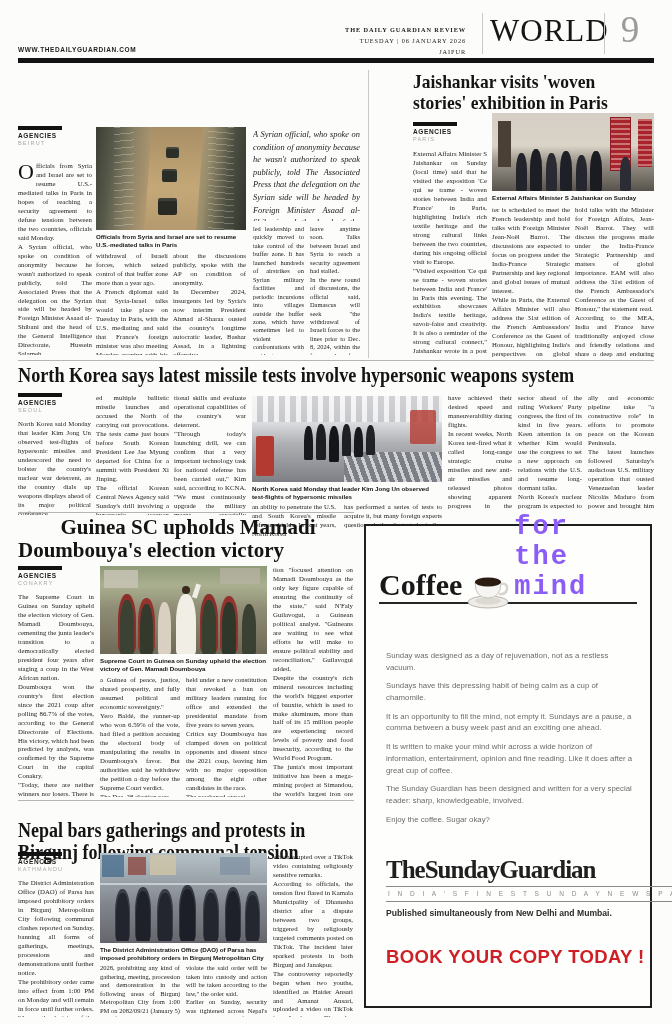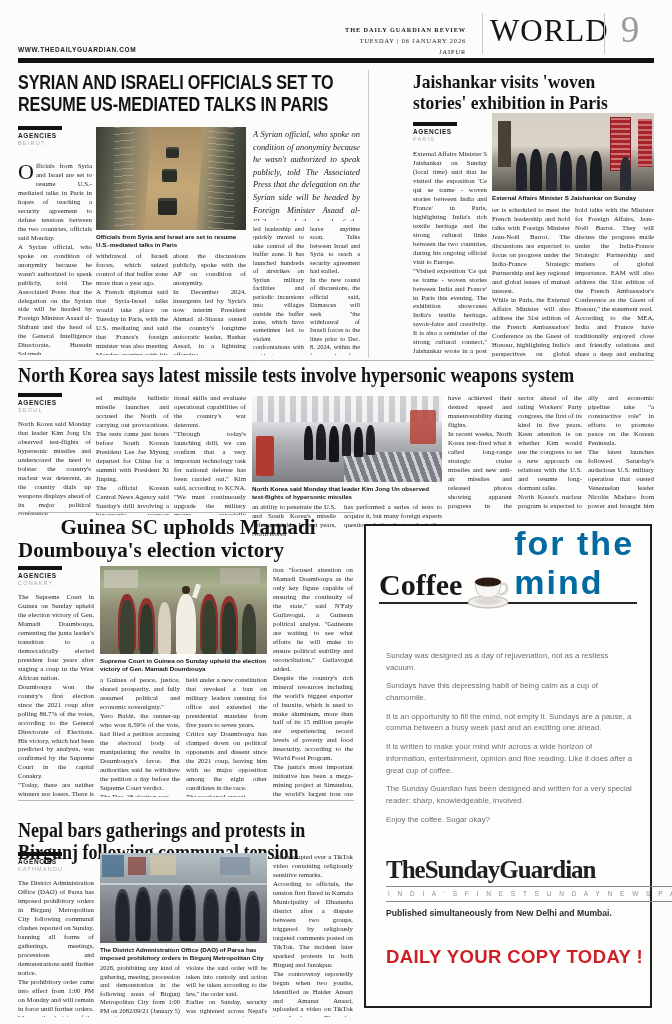--- a/index.html
+++ b/index.html
@@ -33,21 +33,21 @@
   .cap{font-family:"Liberation Sans",sans-serif;font-weight:bold;font-size:6.2px;line-height:1.35;color:#141414;overflow:hidden;}
   
   .photo{position:absolute;overflow:hidden;background:#999;}
   .photo div{position:absolute;}
   .fig{border-radius:45% 45% 8% 8%;}
   
   #ad{position:absolute;left:364px;top:524px;width:284px;height:480px;border:2px solid #1f1f1f;background:#fefefd;}
   .ad-title{position:absolute;left:13px;right:13px;top:30px;height:46px;border-bottom:2px solid #262626;
             display:flex;align-items:flex-end;}
   .ad-title .t1{font-family:"Liberation Serif",serif;font-weight:bold;font-size:30px;color:#181818;}
-  .ad-title .t2{font-family:Liberation Sans, sans-serif;font-weight:bold;font-size:34px;letter-spacing:2px;color:#0369a1;}
+  .ad-title .t2{font-family:Liberation Mono, monospace;font-weight:bold;font-size:27px;letter-spacing:2px;color:#8b5cf6;}
   .cup{position:relative;bottom:-12px;}
   .ad-paras{position:absolute;left:20px;right:15px;top:124px;}
   .ad-paras p{font-family:"Liberation Sans",sans-serif;font-size:7.8px;line-height:1.5;color:#6c6c6c;margin:0 0 7px 0;}
   .ad-logoblock{position:absolute;left:20px;top:330px;width:max-content;}
   .ad-logo{font-family:"Liberation Serif",serif;font-weight:bold;font-size:25px;letter-spacing:-1px;color:#1f1f1f;
            border-bottom:1px solid #8a8a8a;padding-bottom:2px;}
   .ad-tagline{font-family:"Liberation Sans",sans-serif;font-size:6.5px;letter-spacing:3px;color:#8d8d8d;
               border-bottom:1px solid #8a8a8a;padding:3px 0 4px 2px;}
   .ad-pub{font-family:"Liberation Sans",sans-serif;font-weight:bold;font-size:8.6px;color:#2c2c2c;margin-top:6px;}
   .ad-cta{position:absolute;left:20px;top:420px;font-family:"Liberation Sans",sans-serif;font-weight:bold;
@@ -63,24 +63,20 @@
     <div class="b">THE DAILY GUARDIAN REVIEW</div>
     <div>TUESDAY | 06 JANUARY 2026</div>
     <div>JAIPUR</div>
   </div>
   <div class="abs vrule" style="left:482px;top:13px;height:41px;"></div>
   <div class="abs hdr-world" style="left:490px;top:13px;width:112px;text-align:center;">WORLD</div>
   <div class="abs vrule" style="left:604px;top:13px;height:41px;"></div>
   <div class="abs hdr-num" style="left:606px;top:8px;width:48px;text-align:center;">9</div>
   <div class="abs bar" style="left:18px;top:58px;width:636px;height:5px;"></div>
 
-  <div class="abs" style="left:18px;top:71px;width:470px;">
-    <div class="h-sans">SYRIAN AND ISRAELI OFFICIALS SET TO</div>
-    <div class="h-sans">RESUME US-MEDIATED TALKS IN PARIS</div>
-  </div>
   <div class="abs byline" style="left:18px;top:126px;">
     <div class="bl-bar"></div>
     <div class="bl-name">AGENCIES</div>
     <div class="bl-city">BEIRUT</div>
   </div>
   <div class="abs body" style="left:18px;top:153px;width:74px;height:202px;">
     <span class="dropcap">O</span><span>fficials from Syria and Israel are set to resume U.S.-mediated talks in Paris in hopes of reaching a security agreement to defuse tensions between the two countries, officials said Monday.
 A Syrian official, who spoke on condition of anonymity because he wasn't authorized to speak publicly, told The Associated Press that the delegation on the Syrian side will be headed by Foreign Minister Asaad al-Shibani and the head of the General Intelligence Directorate, Hussein Salameh.
 The official said that Syria's main aim in the talks is to reactivate a 1974 disengagement agreement that established a U.N.-patrolled buffer zone in southern Syria and to secure the</span>
   </div>
@@ -270,16 +266,16 @@
       <p>It is an opportunity to fill the mind, not empty it. Sundays are a pause, a comma between a busy week past and an exciting one ahead.</p>
       <p>It is written to make your mind whir across a wide horizon of information, entertainment, opinion and fine reading. Like it does after a great cup of coffee.</p>
       <p>The Sunday Guardian has been designed and written for a very special reader: sharp, knowledgeable, involved.</p>
       <p>Enjoy the coffee. Sugar okay?</p>
     </div>
     <div class="ad-logoblock">
       <div class="ad-logo">TheSundayGuardian</div>
       <div class="ad-tagline">I N D I A ' S   F I N E S T   S U N D A Y   N E W S P A P E R</div>
       <div class="ad-pub">Published simultaneously from New Delhi and Mumbai.</div>
     </div>
-    <div class="ad-cta" style="color: rgb(207, 31, 38);">DAILY YOUR COPY TODAY !</div>
+    <div class="ad-cta" style="color: rgb(207, 31, 38);">BOOK YOUR COPY TODAY !</div>
   </div>
 
 </div>
 
 </body></html>

